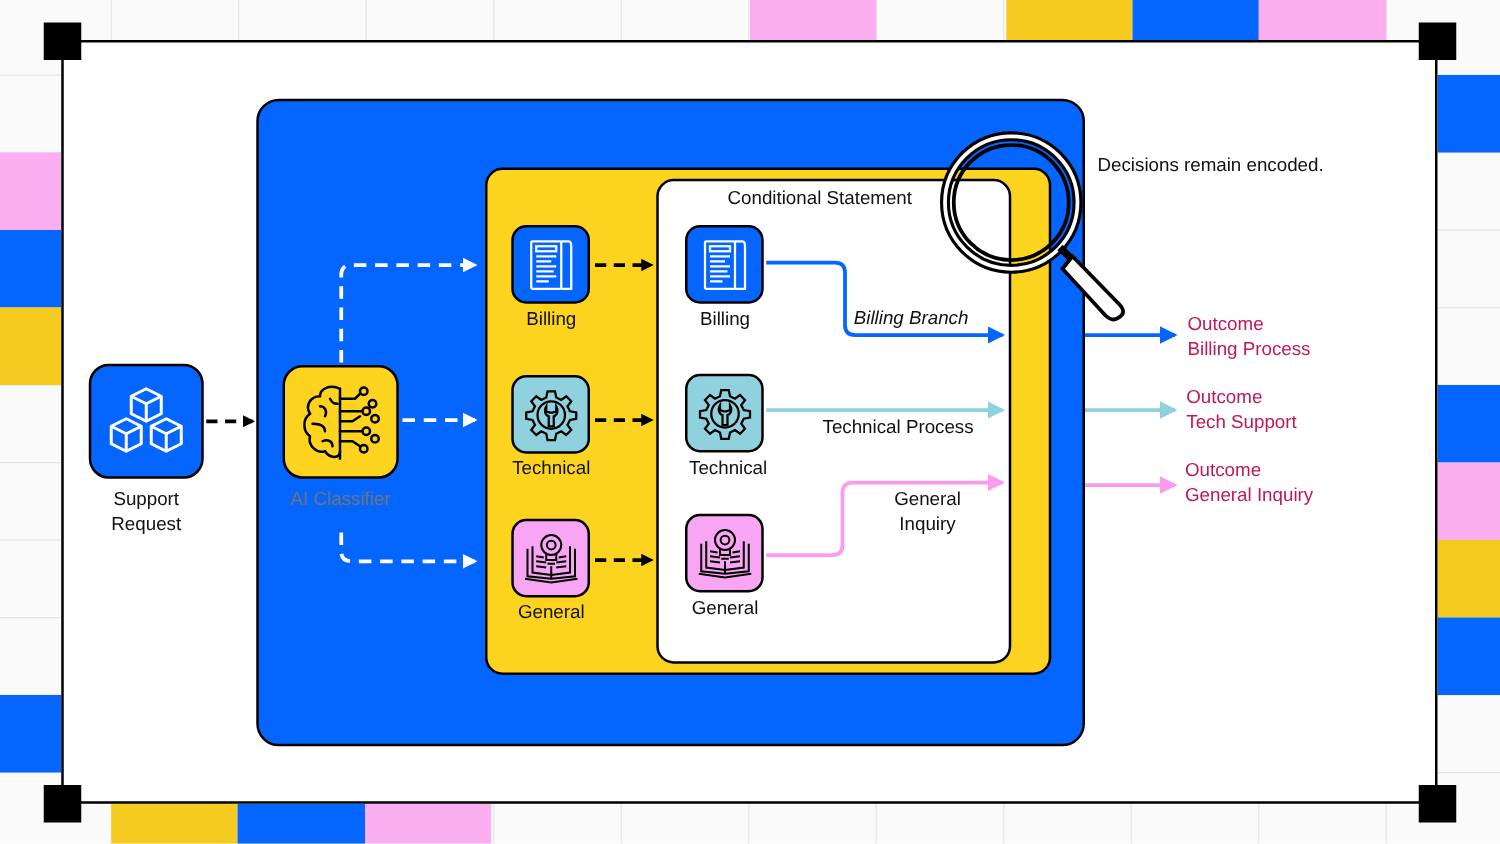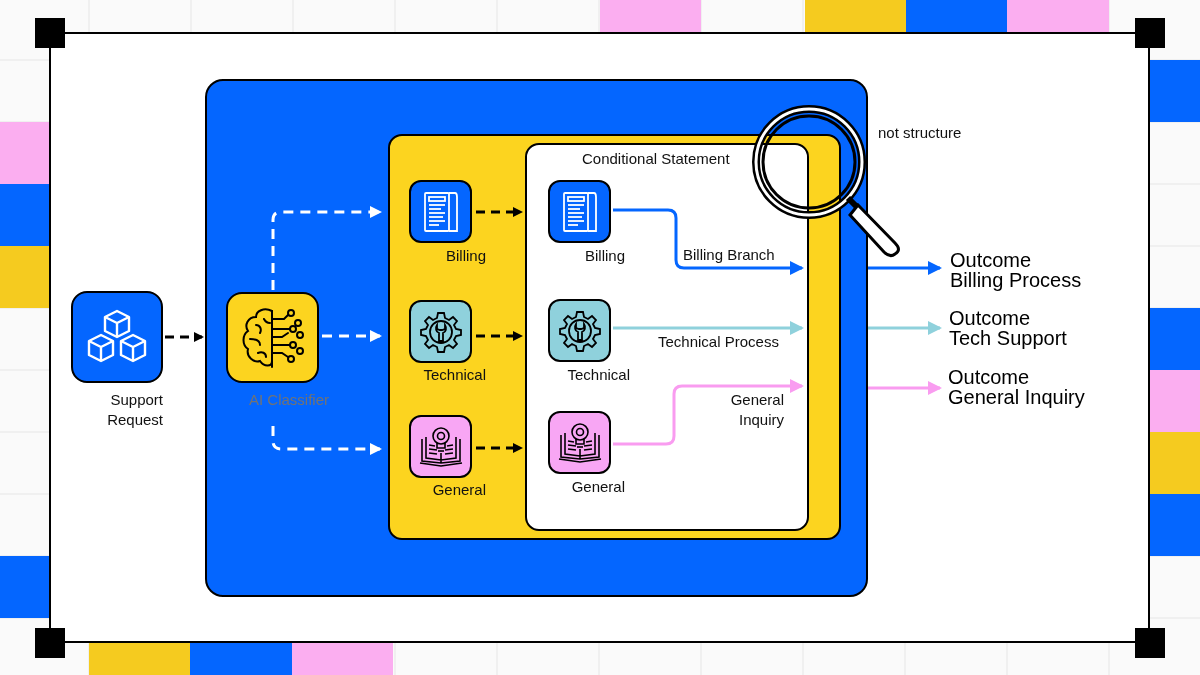--- a/index.html
+++ b/index.html
@@ -11,24 +11,24 @@
   .corner { position:absolute; width:30px; height:30px; background:#000; }
   .blue-panel { position:absolute; left:205px; top:79px; width:663px; height:518px; background:#0466ff;
                 border:2px solid #000; border-radius:18px; box-sizing:border-box; }
   .yellow-panel { position:absolute; left:388px; top:134px; width:453px; height:406px; background:#fcd41f;
                 border:2px solid #000; border-radius:14px; box-sizing:border-box; }
   .white-panel { position:absolute; left:525px; top:143px; width:284px; height:388px; background:#fff;
                 border:2px solid #000; border-radius:14px; box-sizing:border-box; }
   .node { position:absolute; border:2px solid #000; border-radius:12px; box-sizing:border-box;
           display:flex; align-items:center; justify-content:center; }
   .node svg { display:block; }
-  .lbl { position:absolute; font-size:15px; color:#111; text-align:right; white-space:nowrap; line-height:20px; }
+  .lbl { position:absolute; font-size:15px; color:#111; text-align:center; white-space:nowrap; line-height:20px; }
   .lbl.white { color:#737373; }
   .note { position:absolute; left:878px; top:123px; font-size:15px; line-height:20px; color:#111; }
-  .outcome { position:absolute; font-size:20px; line-height:20px; color:#000000; }
+  .outcome { position:absolute; font-size:15px; line-height:20px; color:#be185d; }
   svg.overlay { position:absolute; left:0; top:0; width:1200px; height:675px; pointer-events:none; }
   .panel-title { position:absolute; left:582px; top:150px; font-size:15px; color:#111; }
 </style>
 </head>
 <body>
 
 <svg class="bg-grid" viewBox="0 0 1200 675">
   <g stroke="#e6e6e6" stroke-width="1">
     <line x1="89" y1="0" x2="89" y2="675"></line>
       <line x1="191" y1="0" x2="191" y2="675"></line>
@@ -196,21 +196,21 @@
     <line x1="11" y1="20" x2="17" y2="21"></line>
       <line x1="11" y1="24" x2="19" y2="25"></line>
       <line x1="11" y1="28" x2="19" y2="29"></line>
     <line x1="29" y1="21" x2="35" y2="20"></line>
       <line x1="27" y1="25" x2="35" y2="24"></line>
       <line x1="27" y1="29" x2="35" y2="28"></line>
   </svg>
 </div>
 <div class="lbl" style="left:535px;top:477px;width:90px;">General</div>
 
-<div class="lbl" style="left:683px;top:245px;">Billing Branch</div>
+<div class="lbl" style="left:683px;top:245px;font-style:italic;">Billing Branch</div>
 <div class="lbl" style="left:658px;top:332px;">Technical Process</div>
 <div class="lbl" style="left:700px;top:390px;width:84px;">General</div>
 <div class="lbl" style="left:700px;top:410px;width:84px;">Inquiry</div>
 
 <svg class="overlay" viewBox="0 0 1200 675">
   <defs>
     <marker id="ah-black" markerWidth="10" markerHeight="10" refX="8" refY="5" orient="auto" markerUnits="userSpaceOnUse">
         <path d="M0 0 L10 5 L0 10 Z" fill="#000"></path>
       </marker>
     <marker id="ah-white" markerWidth="12" markerHeight="12" refX="10" refY="6" orient="auto" markerUnits="userSpaceOnUse">
@@ -248,21 +248,21 @@
   <g>
     <circle cx="809" cy="162" r="53" fill="none" stroke="#000" stroke-width="8"></circle>
     <circle cx="809" cy="162" r="53" fill="none" stroke="#fff" stroke-width="3"></circle>
     <circle cx="809" cy="162" r="46" fill="none" stroke="#000" stroke-width="3"></circle>
     <path d="M848 198 L862 212" stroke="#000" stroke-width="6"></path>
     <path d="M858 205 L895 243 Q902 250 895 254 Q890 258 884 252 L850 215 Z" fill="#fff" stroke="#000" stroke-width="3"></path>
   </g>
 </svg>
 
 <div class="note">
-  <div>not structure</div>
+  <div>Decisions remain encoded.</div>
 </div>
 
 <div class="outcome" style="left:950px;top:250px;">
   <div>Outcome</div>
   <div>Billing Process</div>
 </div>
 <div class="outcome" style="left:949px;top:308px;">
   <div>Outcome</div>
   <div>Tech Support</div>
 </div>

